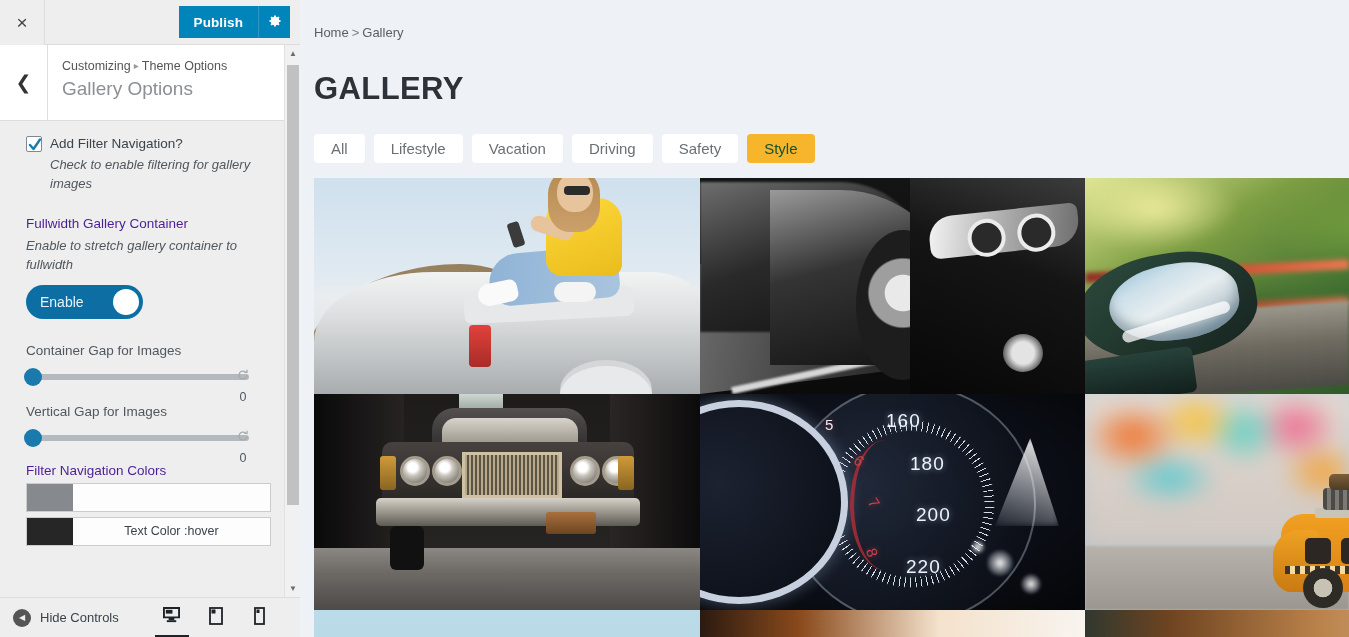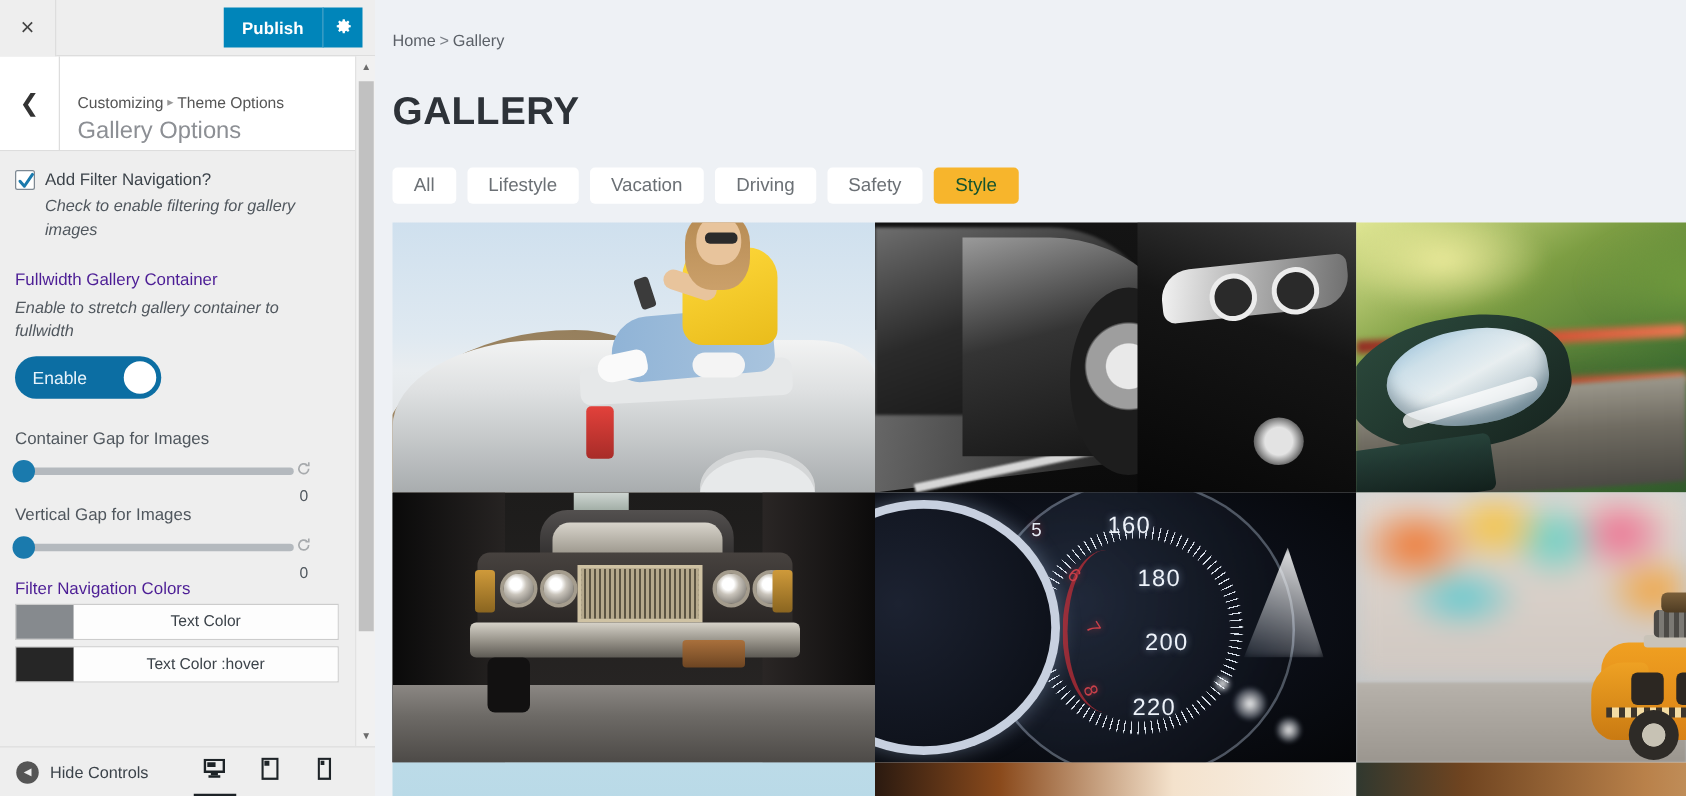--- a/index.html
+++ b/index.html
@@ -64,41 +64,41 @@
     border-bottom: 1px solid #ddd;
     display: flex; align-items: stretch;
   }
   .back-btn {
     width: 48px;
     border-right: 1px solid #ddd;
     display: flex; align-items: center; justify-content: center;
     cursor: pointer;
     color: #333; font-size: 19px;
   }
-  .panel-titles { padding: 14px 0 0 14px; margin-top: 16px; }
+  .panel-titles { padding: 14px 0 0 14px; }
   .breadcrumb {
     font-size: 12.5px; color: #555;
     margin-bottom: 5px;
   }
   .bc-sep { color: #999; padding: 0 3px; font-size: 10px; position: relative; top: -1px; }
   .panel-name {
     font-size: 19px; color: #8c8f94; font-weight: 400;
     line-height: 1.2;
   }
 
   
   .controls {
     position: absolute;
     top: 122px; left: 0;
     width: 283px; height: 475px;
     background: #eeeeee;
     padding: 12px 12px 0 12px;
     overflow: hidden;
   }
-  .ctrl { margin-bottom: 0; }
+  .ctrl { margin-bottom: 0; margin-left: 14px; }
   .chk-row { display: flex; align-items: flex-start; gap: 8px; }
   .chk {
     width: 16px; height: 16px; flex: 0 0 16px;
     background: #fff; border: 1px solid #7e8993;
     border-radius: 2px;
     margin-top: 2px;
     position: relative; cursor: pointer;
   }
   .chk svg { position: absolute; left: 0px; top: -2px; }
   .chk-label { font-size: 13.5px; color: #3c434a; line-height: 1.45; }
@@ -700,21 +700,20 @@
             </div>
             <div class="slider-val">0</div>
           </div>
         </div>
       </div>
 
       <div class="ctrl">
         <div class="ctrl-title">Filter Navigation Colors</div>
         <div class="color-row">
           <div class="color-swatch" style="background:#868a8e"></div>
-          <div class="color-name">Text Color</div>
         </div>
         <div class="color-row">
           <div class="color-swatch" style="background:#262626"></div>
           <div class="color-name">Text Color :hover</div>
         </div>
       </div>
     </div>
 
     <div class="sb-scroll">
       <div class="sb-arrow">▲</div>

